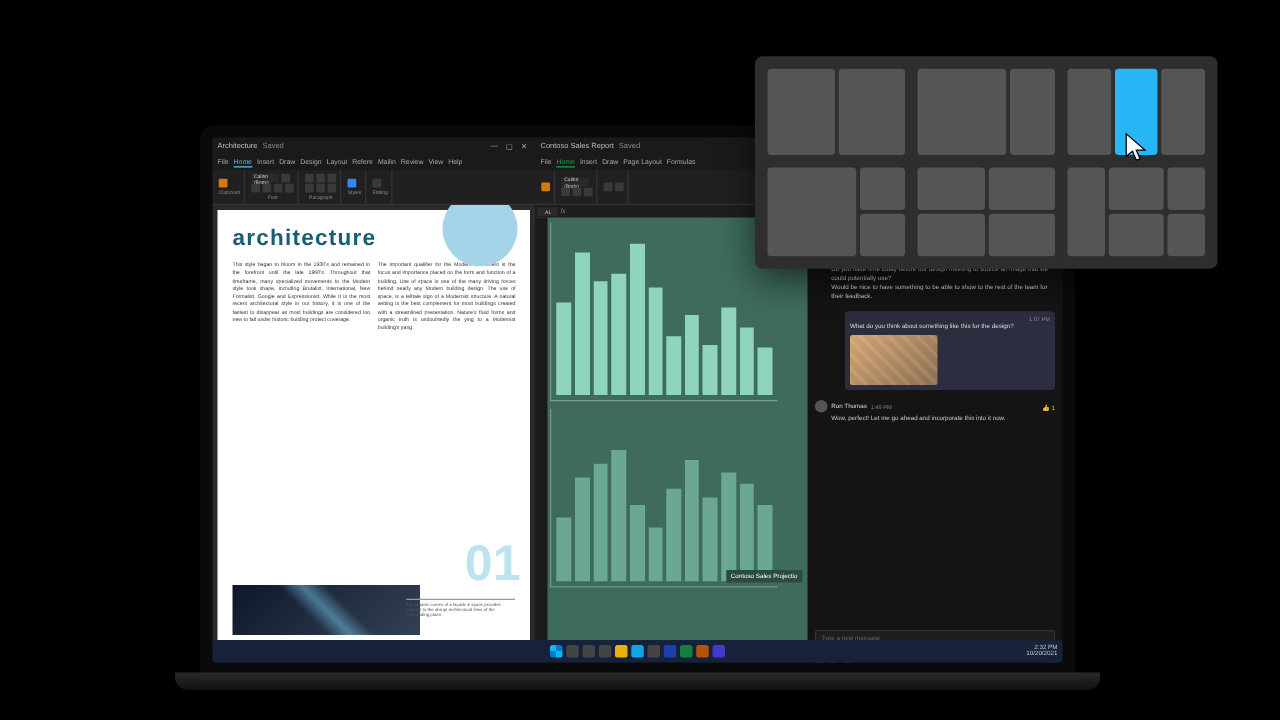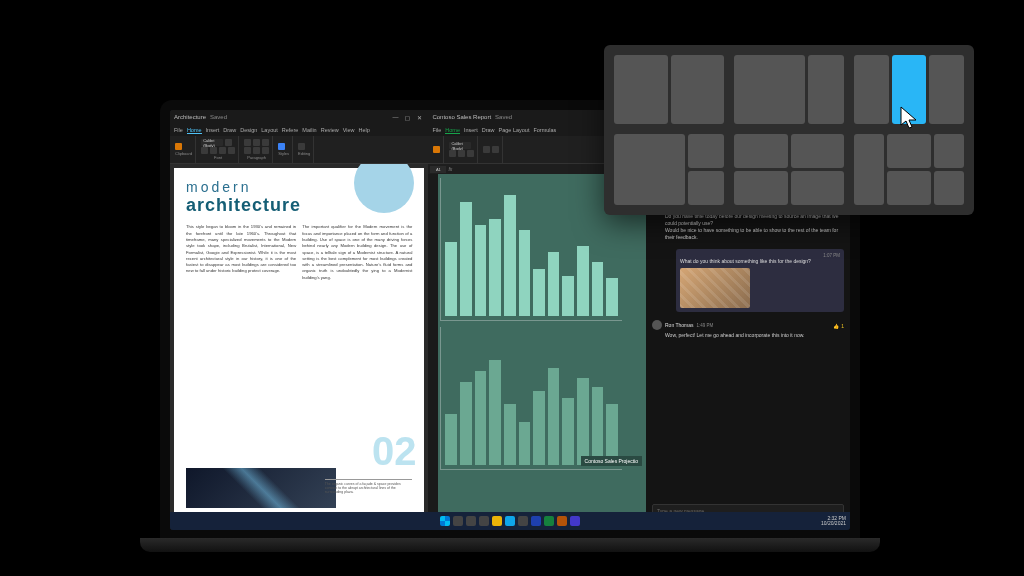--- a/index.html
+++ b/index.html
@@ -320,27 +320,26 @@
         <div class="ribbon-grp">
           <div class="ico-row">
               <span class="ico"></span>
             </div>
           <span class="ribbon-label">Editing</span>
         </div>
       </div>
       <div class="doc-canvas">
         <div class="page">
           <div class="circle-deco"></div>
-          <div class="doc-title">modern</div>
           <div class="doc-sub">architecture</div>
           <div class="cols">
             <div class="col">This style began to bloom in the 1930's and remained in the forefront until the late 1960's. Throughout that timeframe, many specialized movements to the Modern style took shape, including Brutalist, International, New Formalist, Googie and Expressionist. While it is the most recent architectural style in our history, it is one of the fastest to disappear as most buildings are considered too new to fall under historic building protect coverage.</div>
             <div class="col">The important qualifier for the Modern movement is the focus and importance placed on the form and function of a building. Use of space is one of the many driving forces behind nearly any Modern building design. The use of space, is a telltale sign of a Modernist structure. A natural setting is the best complement for most buildings created with a streamlined presentation. Nature's fluid forms and organic truth is undoubtedly the ying to a Modernist building's yang.</div>
           </div>
-          <div class="bignum">02</div>
+          <div class="bignum">01</div>
           <div class="img-strip"></div>
           <div class="caption">The organic curves of a façade &amp; space provides contrast to the abrupt architectural lines of the surrounding plaza.</div>
         </div>
       </div>
       <div class="statusbar">
         <span>Page 1 of 3</span>
         <span>234 Words</span>
       </div>
     </div>
 

